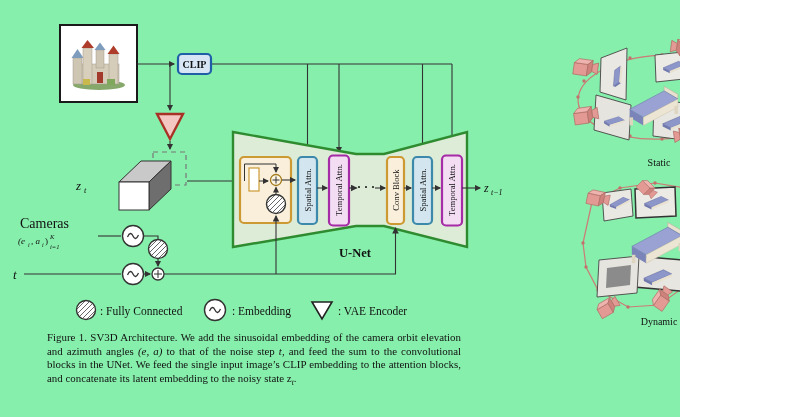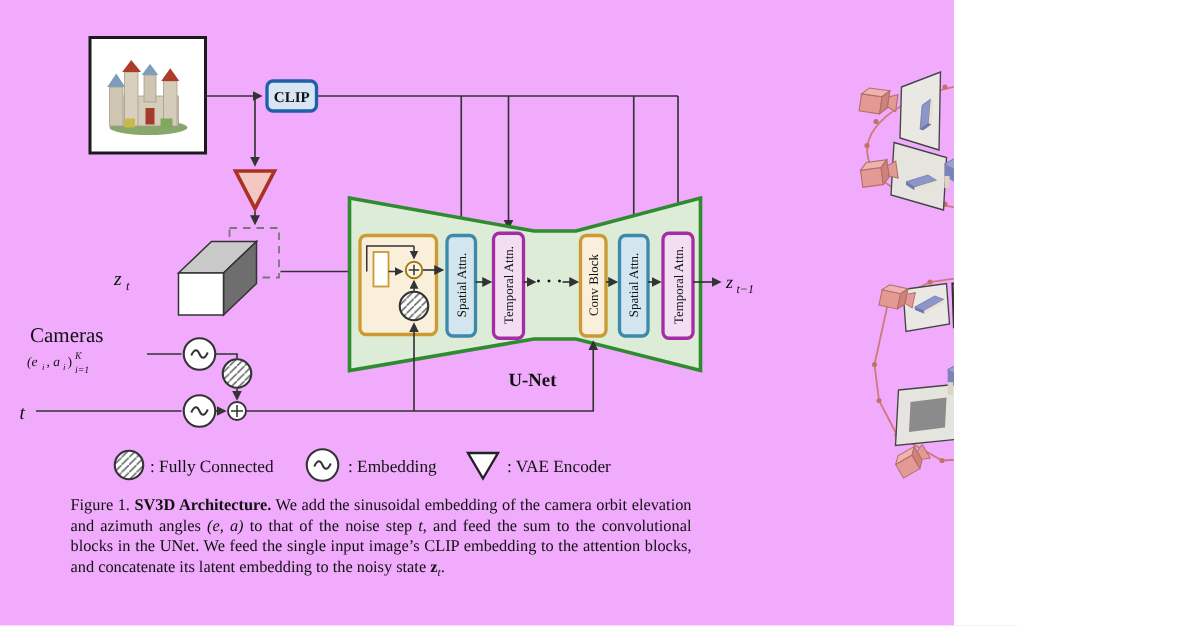--- a/index.html
+++ b/index.html
@@ -1,21 +1,21 @@
 <!DOCTYPE html>
 <html><head>
 <meta charset="utf-8">
 <style>
   html,body{margin:0;padding:0;background:#ffffff;}
-  #page{position:relative;width:636px;height:417px;background:#f0abfc;overflow:hidden;
-        font-family:"Liberation Serif","DejaVu Serif",serif;color:#111;}
+  #page{position:relative;width:636px;height:417px;background:#86efac;overflow:hidden;
+        font-family:"Liberation Serif","DejaVu Serif",serif;color:#111;padding-left:44px;}
   svg text{font-family:"Liberation Serif","DejaVu Serif",serif;fill:#111;}
   .abs{position:absolute;}
   .caption{position:absolute;font-size:10.9px;line-height:13.5px;text-align:justify;color:#111;}
-  .caption .bold{font-weight:bold;margin-top:32px;}
+  .caption .bold{font-weight:normal;margin-top:32px;}
   .caption .it{font-style:italic;}
   .caption sub{font-size:7.5px;}
 </style>
 </head>
 <body>
 
 <div id="page">
 
   <svg class="abs" style="left:0;top:0" width="555" height="332" viewBox="0 0 555 332">
     <defs>

